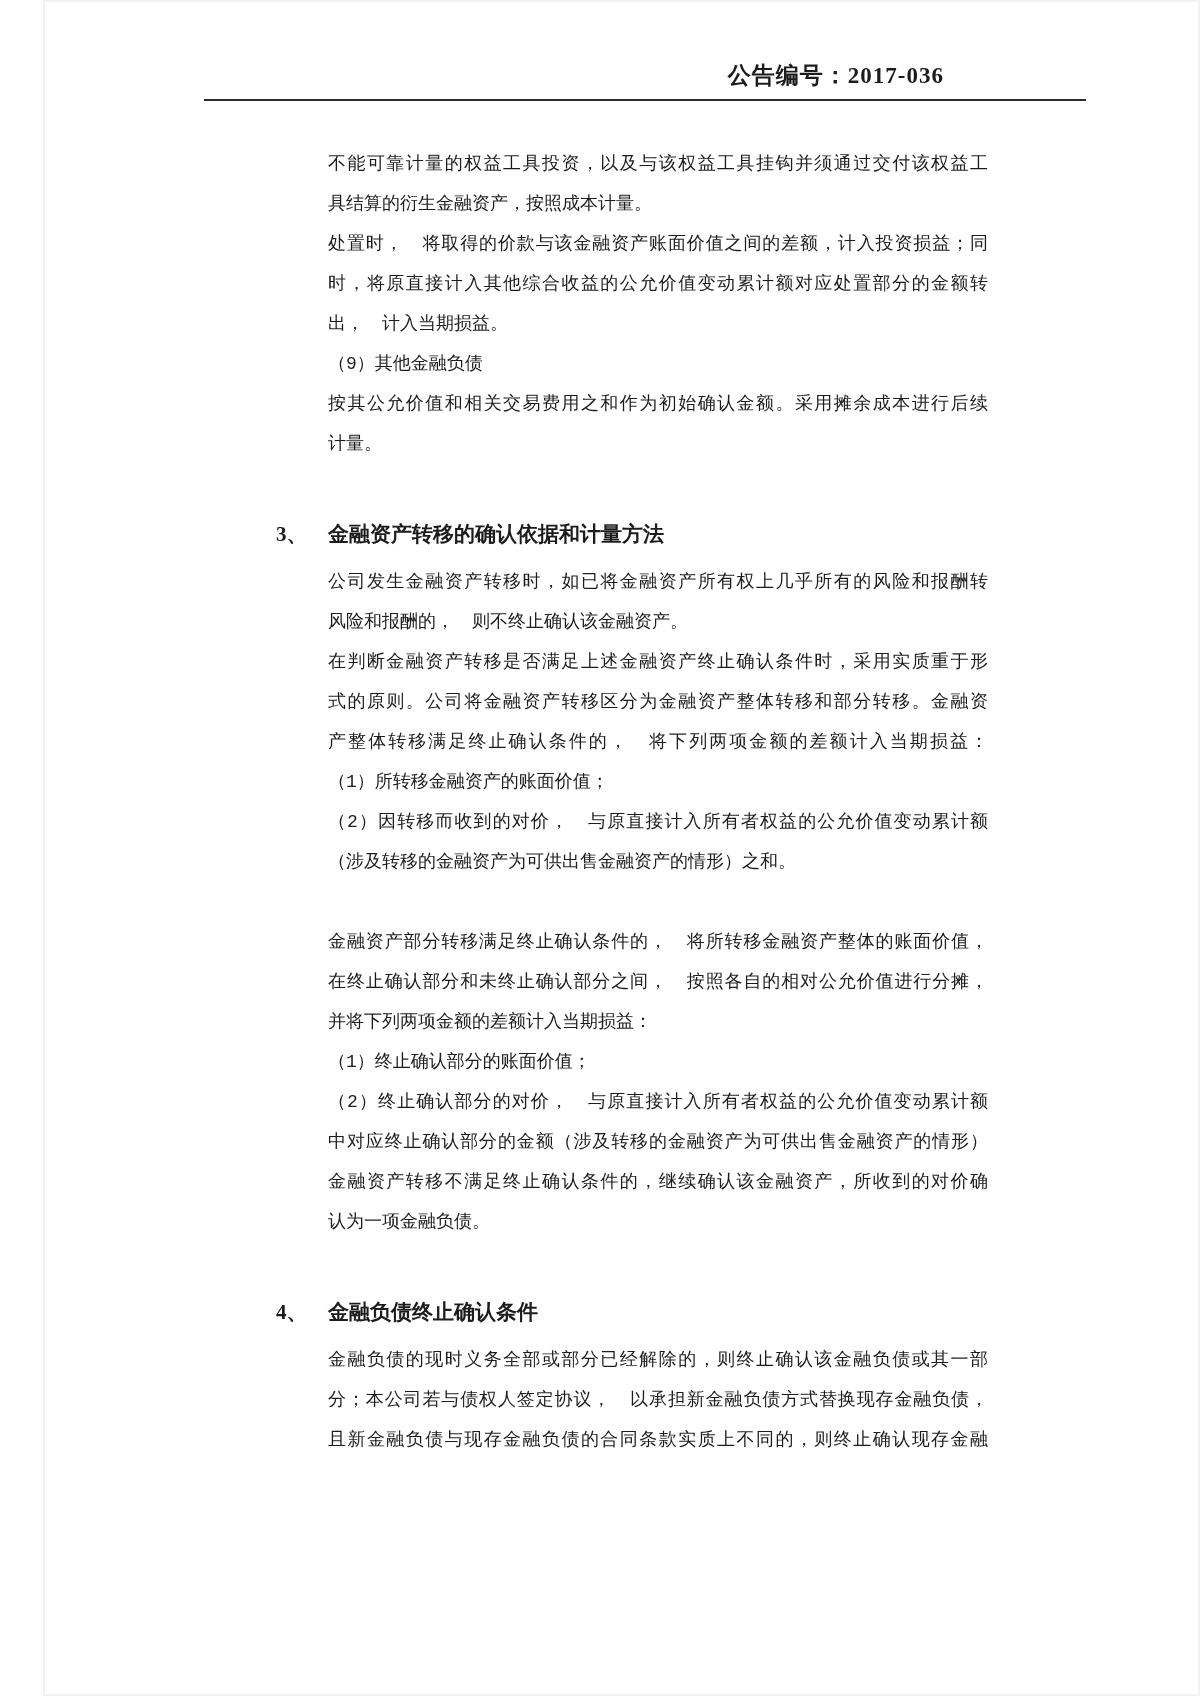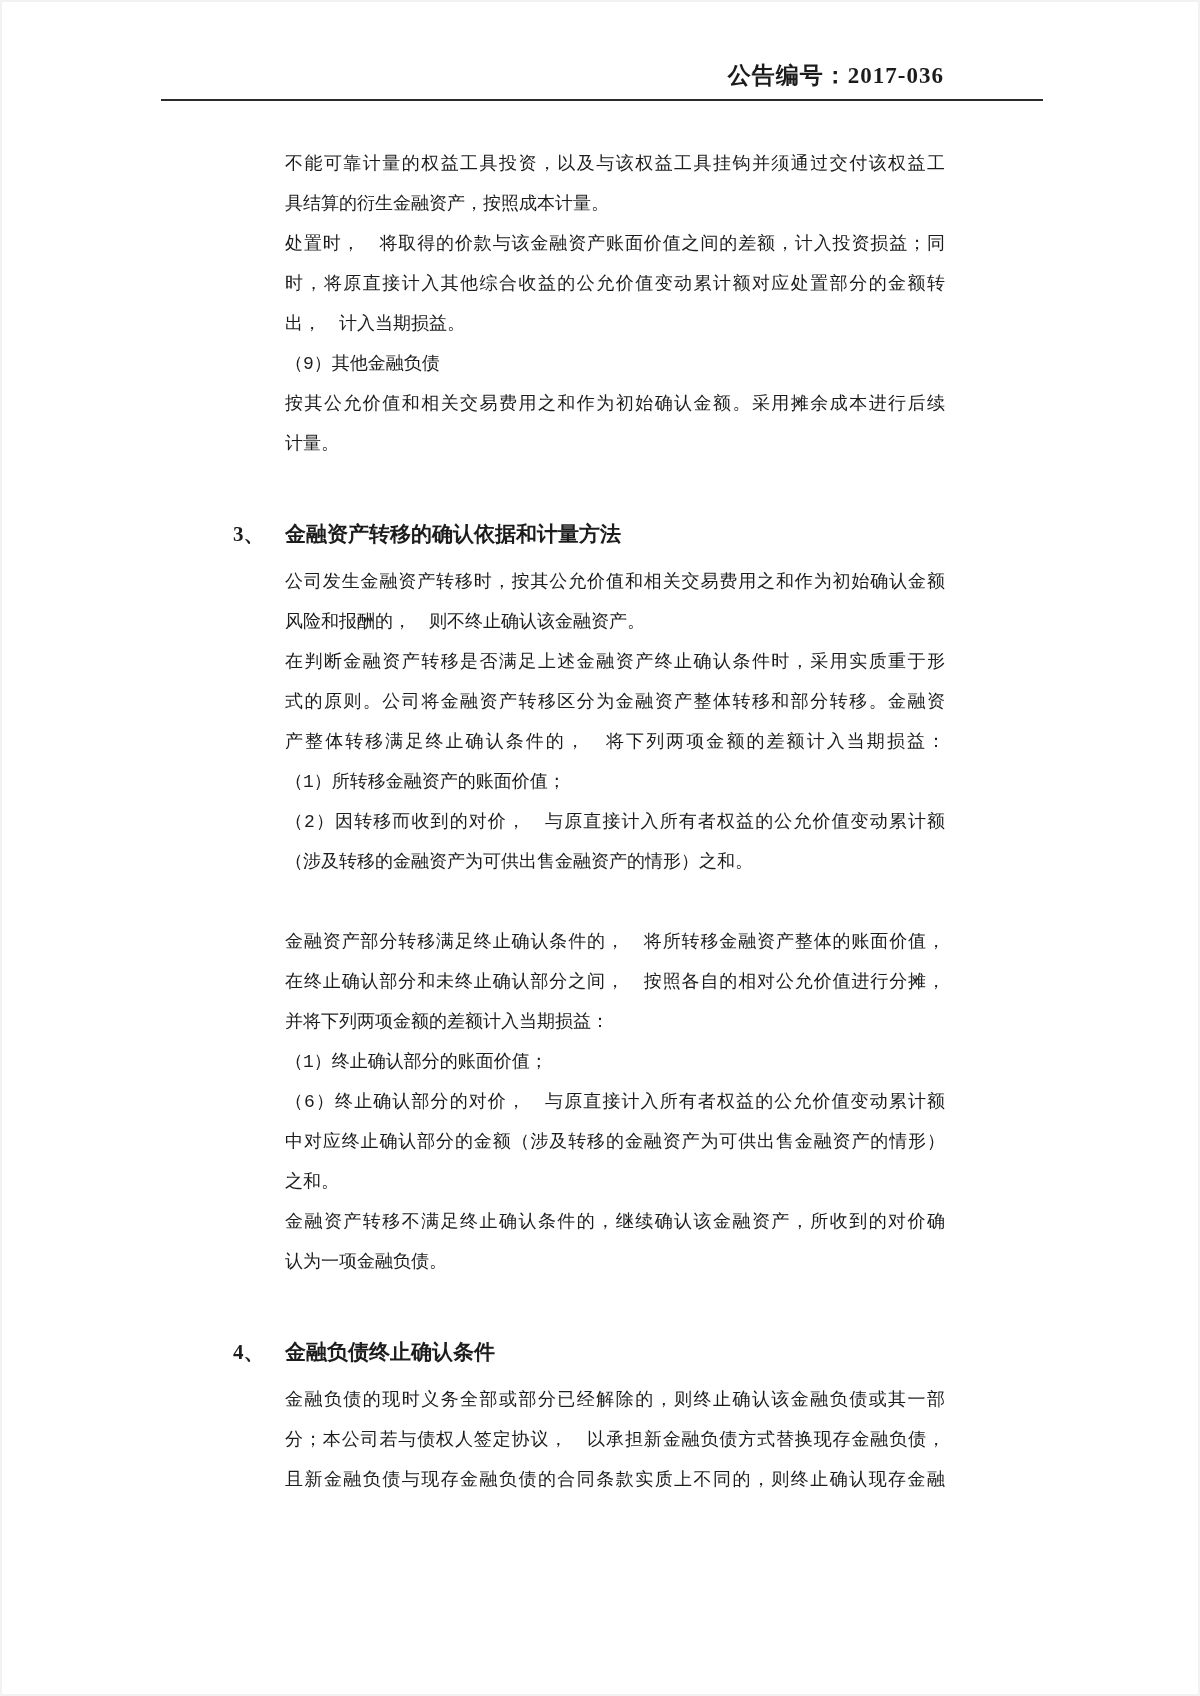--- a/index.html
+++ b/index.html
@@ -8,20 +8,21 @@
     background: #ffffff;
     font-family: "Liberation Serif", "DejaVu Serif", serif;
     color: #1c1c1c;
     position: relative;
     overflow: hidden;
   }
   .page {
     position: absolute; inset: 0;
     background: #ffffff;
     box-shadow: inset 0 0 0 2px #f2f2f2;
+    margin-left: 43px;
   }
   .announcement-number {
     position: absolute;
     top: 60px;
     right: 256px;
     font-size: 23px;
     font-weight: bold;
     letter-spacing: 1px;
     white-space: nowrap;
   }
@@ -87,21 +88,21 @@
       </div>
       <div class="paragraph">
         <div class="line">（9）其他金融负债</div>
       </div>
       <div class="paragraph">
         <div class="line fill">按其公允价值和相关交易费用之和作为初始确认金额。采用摊余成本进行后续</div>
         <div class="line">计量。</div>
       </div>
       <div class="heading"><span class="num">3、</span><span>金融资产转移的确认依据和计量方法</span></div>
       <div class="paragraph">
-        <div class="line fill">公司发生金融资产转移时，按其公允价值和相关交易费用之和作为初始确认金额</div>
+        <div class="line fill">公司发生金融资产转移时，如已将金融资产所有权上几乎所有的风险和报酬转</div>
         <div class="line">风险和报酬的，　则不终止确认该金融资产。</div>
       </div>
       <div class="paragraph">
         <div class="line fill">在判断金融资产转移是否满足上述金融资产终止确认条件时，采用实质重于形</div>
         <div class="line fill">式的原则。公司将金融资产转移区分为金融资产整体转移和部分转移。金融资</div>
         <div class="line fill">产整体转移满足终止确认条件的，　将下列两项金额的差额计入当期损益：</div>
       </div>
       <div class="paragraph">
         <div class="line">（1）所转移金融资产的账面价值；</div>
       </div>
@@ -112,23 +113,22 @@
       <div class="gap"></div>
       <div class="paragraph">
         <div class="line fill">金融资产部分转移满足终止确认条件的，　将所转移金融资产整体的账面价值，</div>
         <div class="line fill">在终止确认部分和未终止确认部分之间，　按照各自的相对公允价值进行分摊，</div>
         <div class="line">并将下列两项金额的差额计入当期损益：</div>
       </div>
       <div class="paragraph">
         <div class="line">（1）终止确认部分的账面价值；</div>
       </div>
       <div class="paragraph">
-        <div class="line fill">（6）终止确认部分的对价，　与原直接计入所有者权益的公允价值变动累计额</div>
+        <div class="line fill">（2）终止确认部分的对价，　与原直接计入所有者权益的公允价值变动累计额</div>
         <div class="line fill">中对应终止确认部分的金额（涉及转移的金融资产为可供出售金融资产的情形）</div>
-        <div class="line">之和。</div>
       </div>
       <div class="paragraph">
         <div class="line fill">金融资产转移不满足终止确认条件的，继续确认该金融资产，所收到的对价确</div>
         <div class="line">认为一项金融负债。</div>
       </div>
       <div class="heading"><span class="num">4、</span><span>金融负债终止确认条件</span></div>
       <div class="paragraph">
         <div class="line fill">金融负债的现时义务全部或部分已经解除的，则终止确认该金融负债或其一部</div>
         <div class="line fill">分；本公司若与债权人签定协议，　以承担新金融负债方式替换现存金融负债，</div>
         <div class="line fill">且新金融负债与现存金融负债的合同条款实质上不同的，则终止确认现存金融</div>

